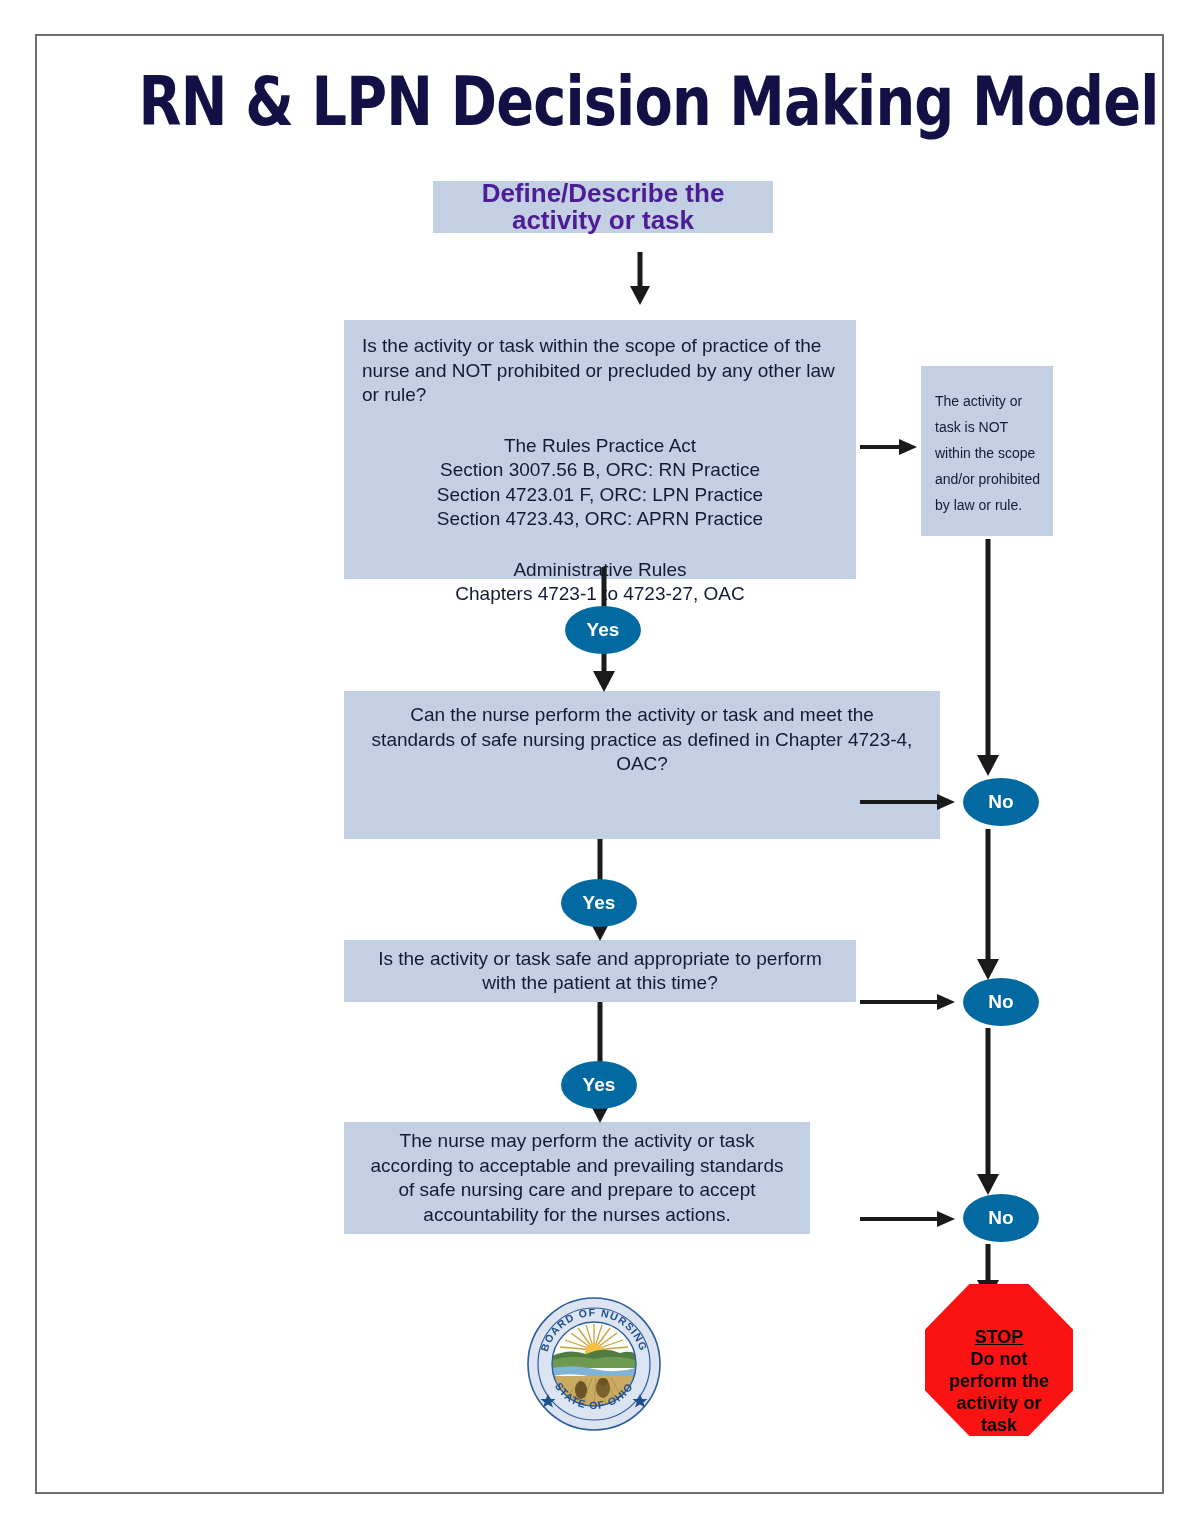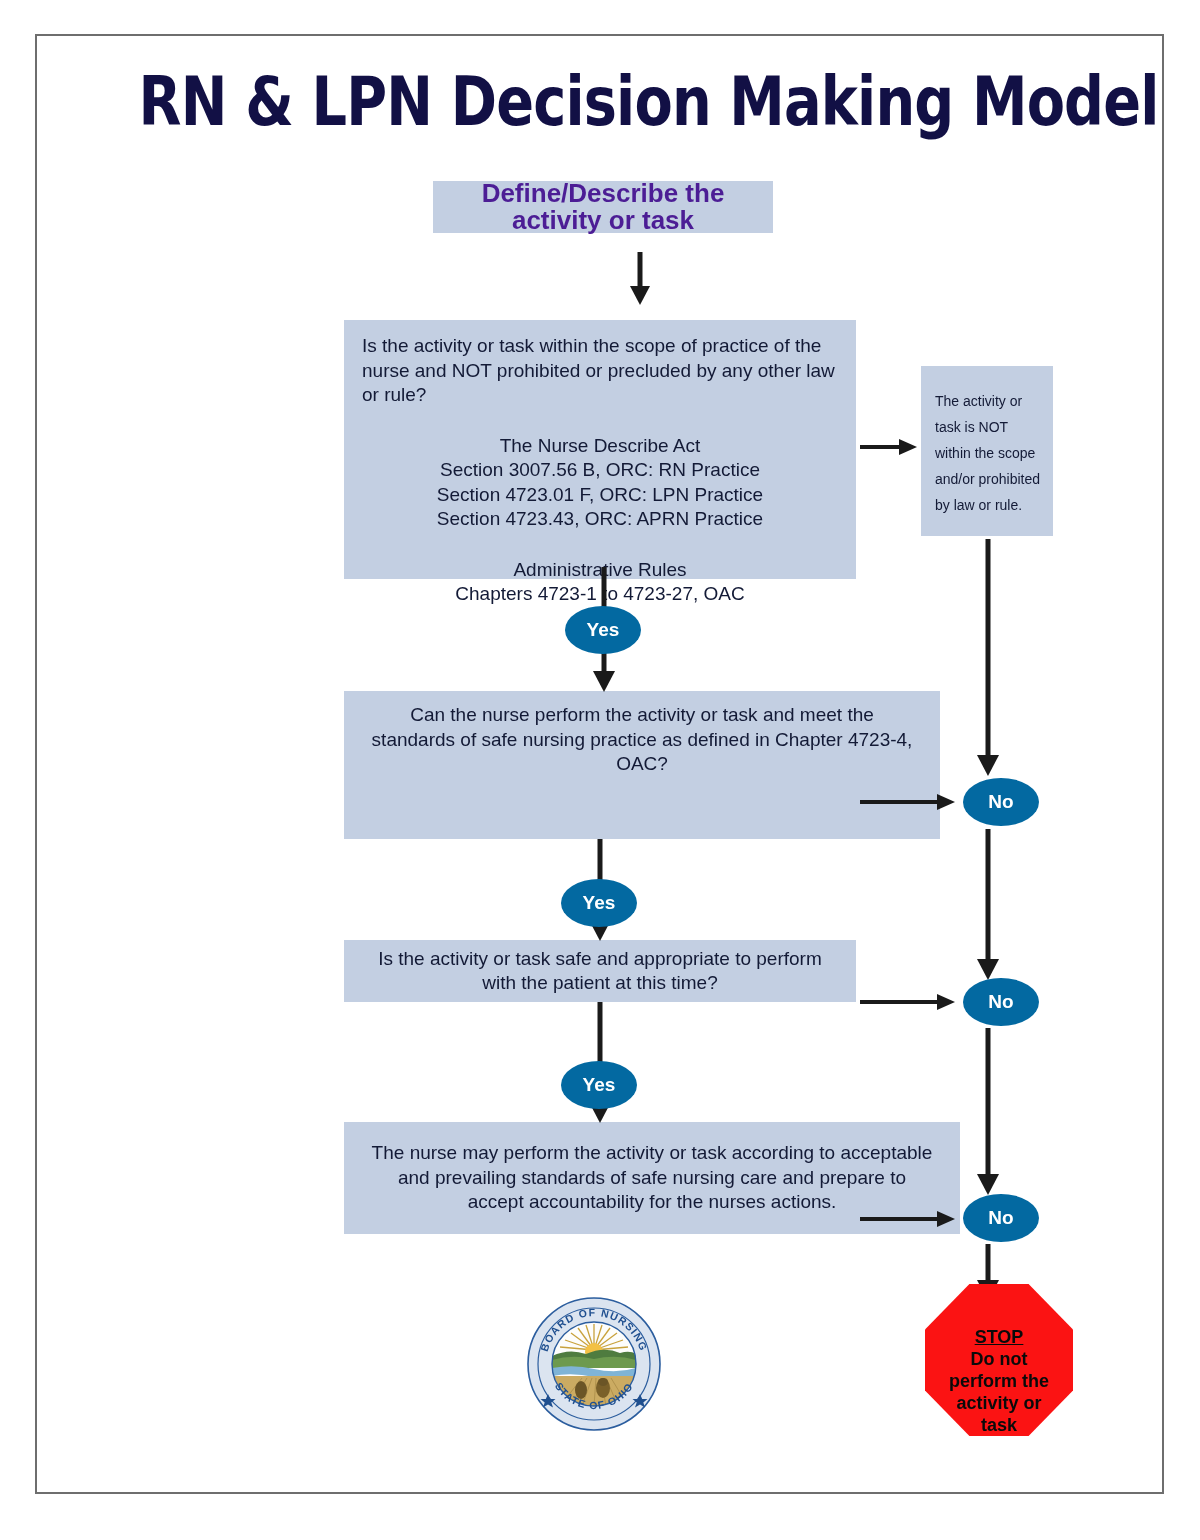--- a/index.html
+++ b/index.html
@@ -114,21 +114,21 @@
     width: 512px;
     height: 62px;
     padding: 6px 24px;
     text-align: center;
     align-items: center;
   }
 
   #box-may-perform {
     left: 307px;
     top: 1086px;
-    width: 616px;
+    width: 466px;
     height: 112px;
     padding: 6px 24px;
     text-align: center;
     align-items: center;
   }
 
   
   .pill {
     position: absolute;
     background: #0369a1;
@@ -210,21 +210,21 @@
   <div class="arrow" style="left:586px; top:216px;">
     <svg width="34" height="54" viewBox="0 0 34 54">
       <line x1="17" y1="0" x2="17" y2="38" stroke="#1a1a1a" stroke-width="5"></line>
       <polygon points="17,53 7,34 27,34" fill="#1a1a1a"></polygon>
     </svg>
   </div>
 
   <div class="pbox" id="box-scope">
     <div class="block-top">Is the activity or task within the scope of practice of the nurse and NOT prohibited or precluded by any other law or rule?</div>
     <div class="block-mid">
-      <div class="line">The Nurse Describe Act</div>
+      <div class="line">The Rules Practice Act</div>
       <div class="line">Section 3007.56 B, ORC: RN Practice</div>
       <div class="line">Section 4723.01 F, ORC: LPN Practice</div>
       <div class="line">Section 4723.43, ORC: APRN Practice</div>
     </div>
     <div class="block-bot">
       <div class="line">Administrative Rules</div>
       <div class="line">Chapters 4723-1 to 4723-27, OAC</div>
     </div>
   </div>
 

